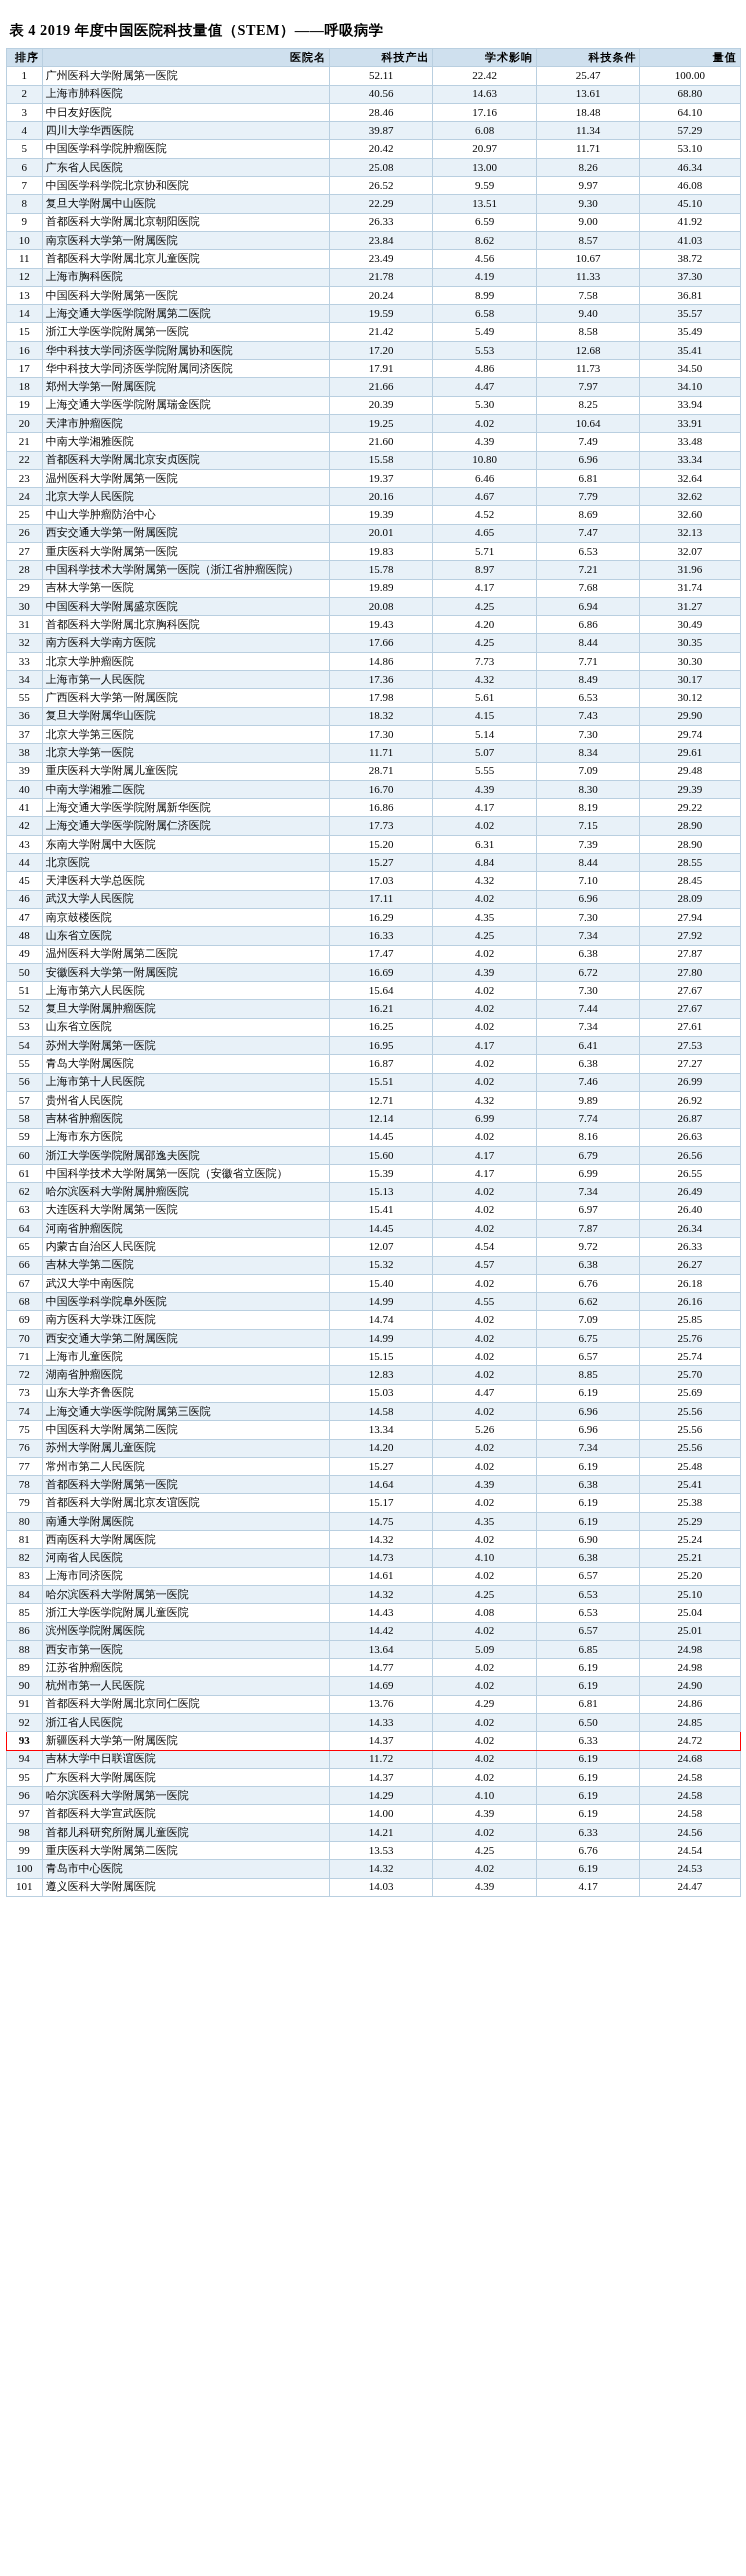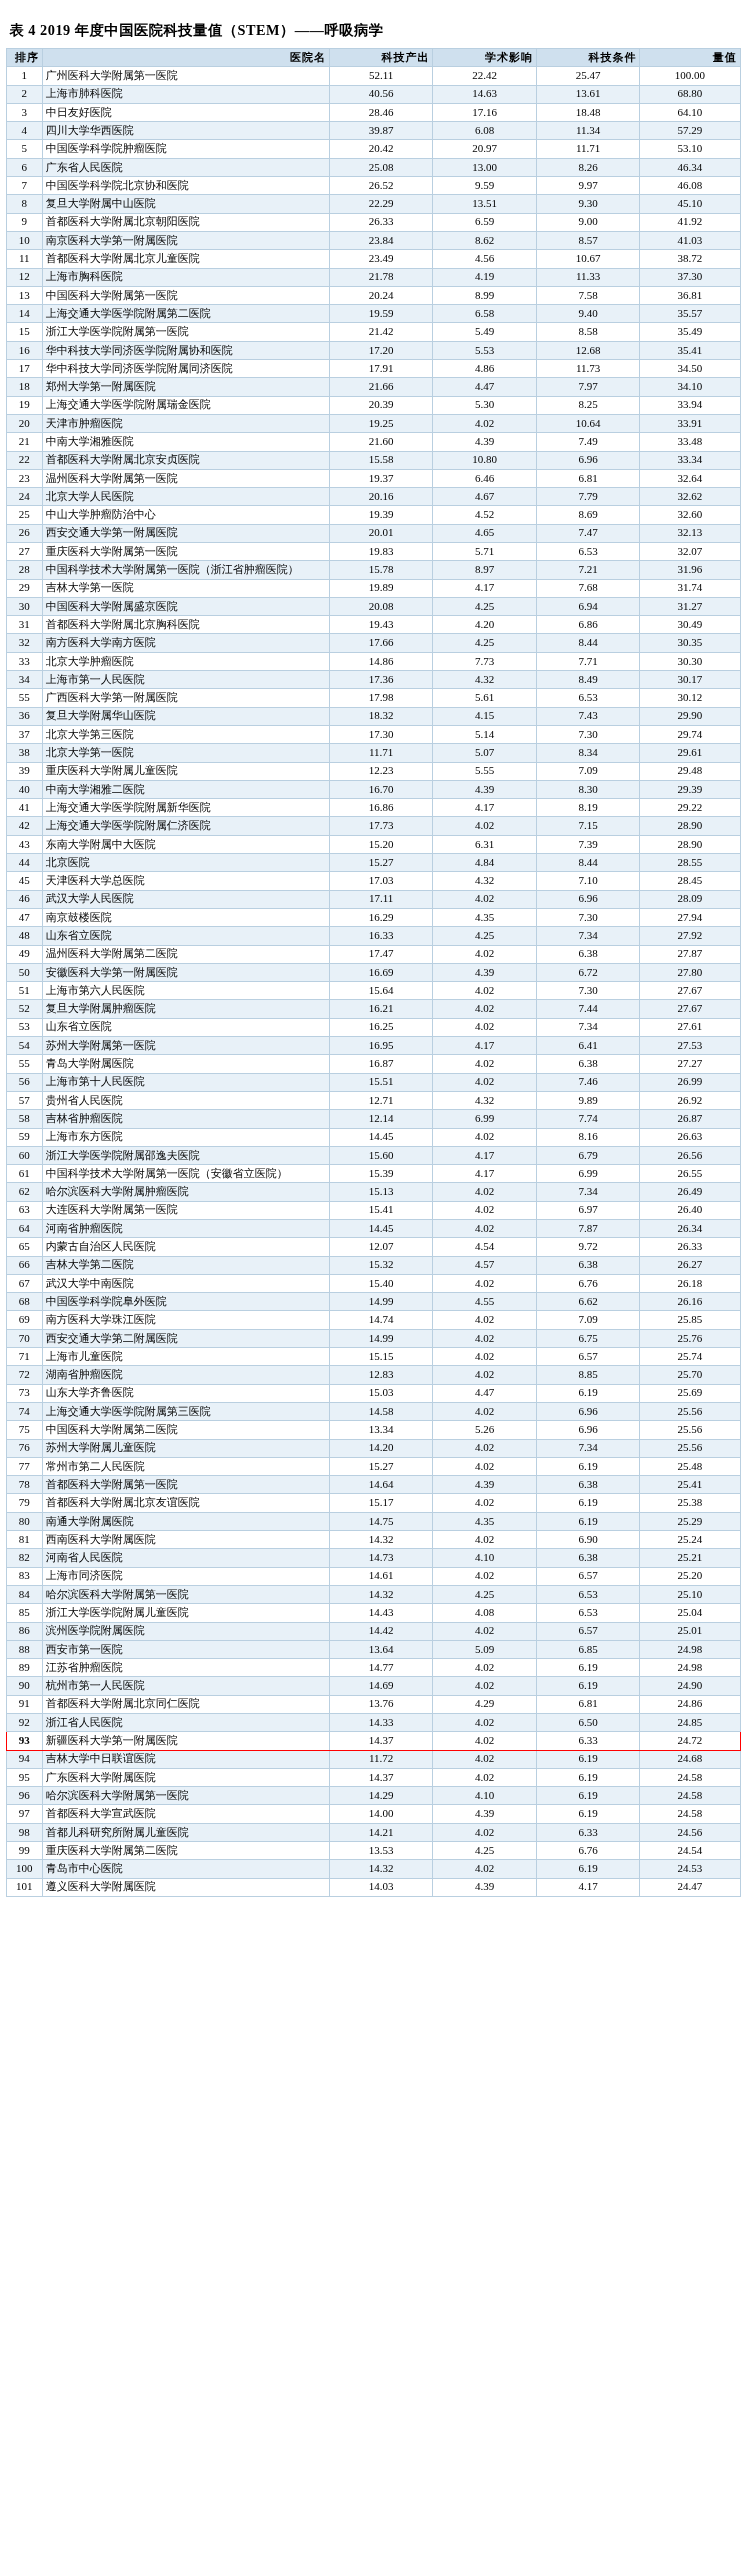--- a/index.html
+++ b/index.html
@@ -409,21 +409,21 @@
           <td class="rank">38</td>
           <td class="name">北京大学第一医院</td>
           <td class="num">11.71</td>
           <td class="num">5.07</td>
           <td class="num">8.34</td>
           <td class="num">29.61</td>
         </tr>
         <tr class="odd">
           <td class="rank">39</td>
           <td class="name">重庆医科大学附属儿童医院</td>
-          <td class="num">12.23</td>
+          <td class="num">28.71</td>
           <td class="num">5.55</td>
           <td class="num">7.09</td>
           <td class="num">29.48</td>
         </tr>
         <tr class="even">
           <td class="rank">40</td>
           <td class="name">中南大学湘雅二医院</td>
           <td class="num">16.70</td>
           <td class="num">4.39</td>
           <td class="num">8.30</td>

